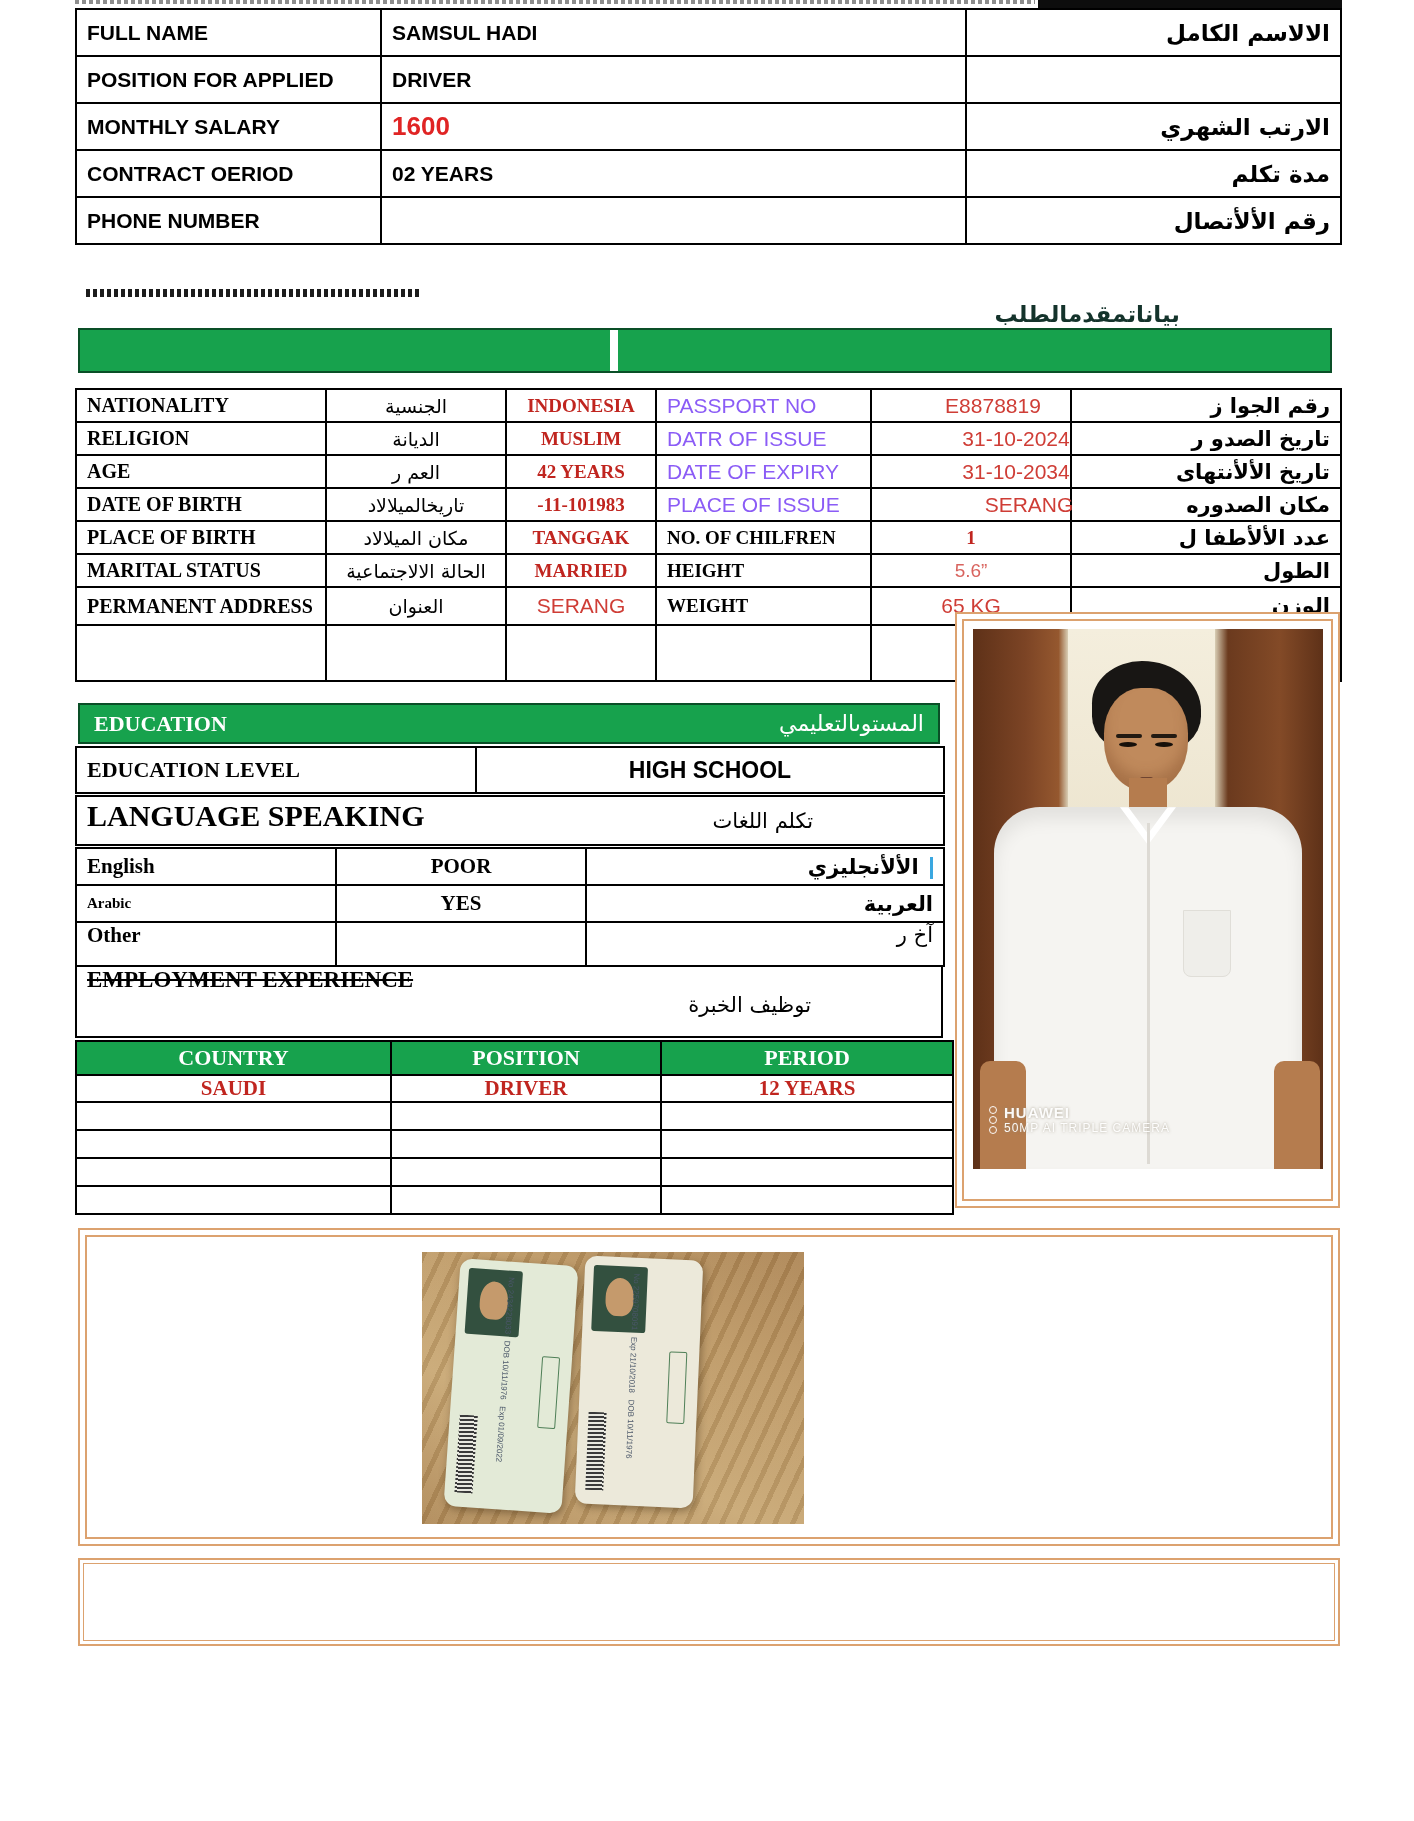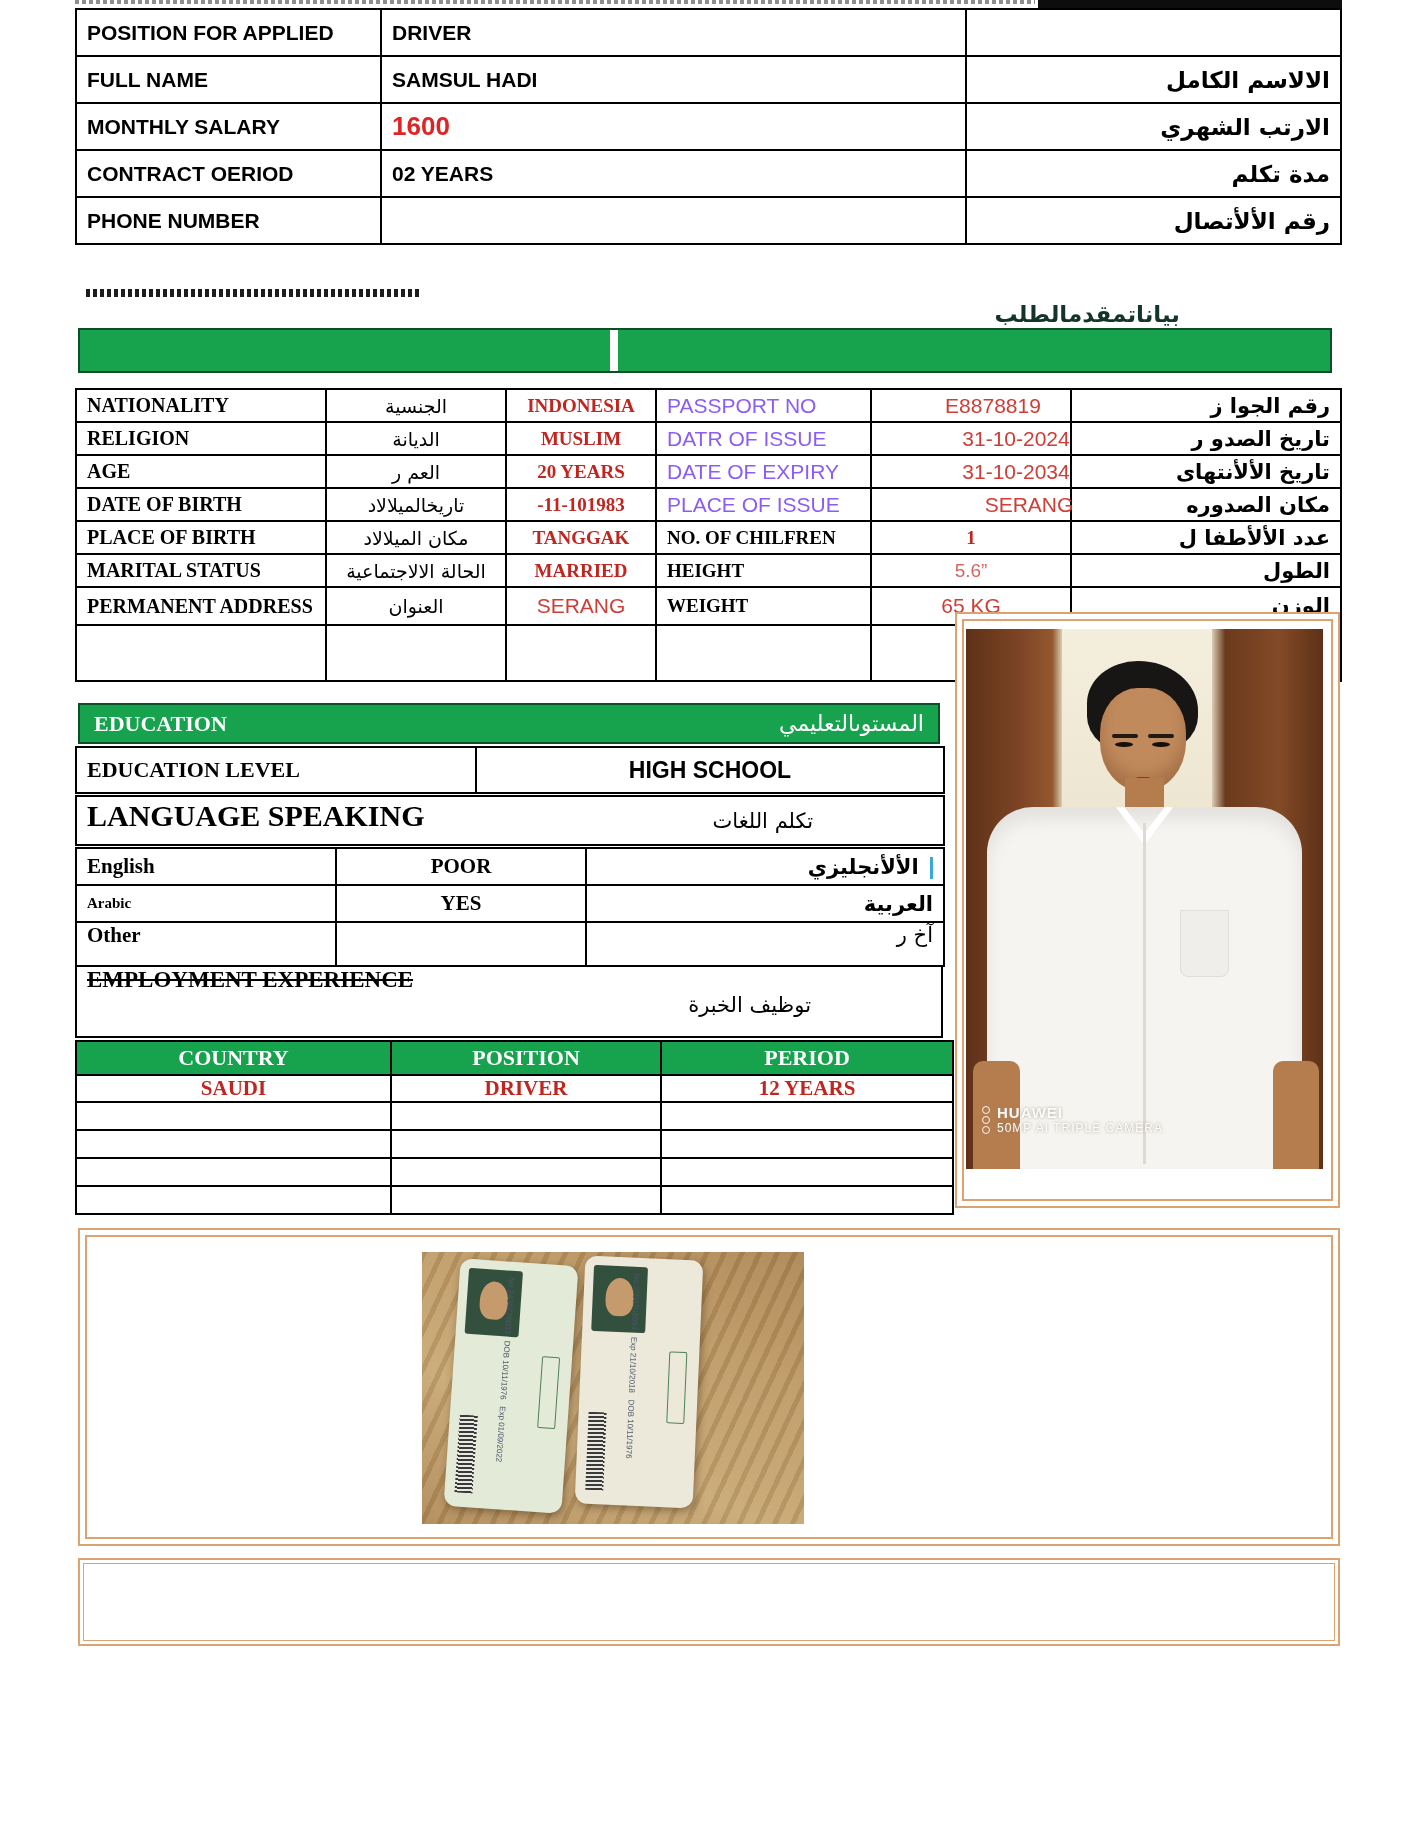--- a/index.html
+++ b/index.html
@@ -28,21 +28,21 @@
   .shift{position:relative;white-space:nowrap;}
   
   .greenbar{position:absolute;border:2px solid #0a4f27;box-sizing:border-box;}
   .gb-txt{color:#fff;font-family:"Liberation Serif",serif;font-weight:bold;font-size:22px;}
   
   .smudge{position:absolute;background:repeating-linear-gradient(90deg,#1c1c1c 0 4px,transparent 4px 7px);}
   
   .obox{position:absolute;border:2px solid #dca26f;box-sizing:border-box;background:#fff;}
   .obox-in{position:absolute;inset:5px;border:2px solid #dca26f;pointer-events:none;}
   
-  .photo{position:absolute;left:9px;top:15px;right:15px;height:540px;overflow:hidden;background:#e9e1cc;}
+  .photo{position:absolute;left:16px;top:15px;right:15px;height:540px;overflow:hidden;background:#e9e1cc;}
   .door-l{position:absolute;left:0;top:0;width:27%;height:100%;
           background:linear-gradient(90deg,#5e3118 0%,#7c4425 55%,#95582f 90%,#d8cdb4 100%);}
   .door-r{position:absolute;right:0;top:0;width:31%;height:100%;
           background:linear-gradient(90deg,#d8cdb4 0%,#6b3a1e 12%,#834a27 60%,#5e3118 100%);}
   .wall{position:absolute;left:27%;top:0;width:42%;height:100%;
         background:linear-gradient(180deg,#f4eedd 0%,#e9e0c8 60%,#ded2b6 100%);}
   .hair{position:absolute;left:34%;top:6%;width:31%;height:17%;background:#181614;
         border-radius:46% 54% 40% 40%;}
   .face{position:absolute;left:37.5%;top:11%;width:24%;height:19%;background:#c08a5c;
         border-radius:44% 44% 48% 48%;box-shadow:inset 0 -14px 14px rgba(120,70,35,.35);}
@@ -89,28 +89,28 @@
   <div style="position:absolute;left:1038px;top:0;width:304px;height:8px;background:#0d0d0d;"></div>
 
   <table class="tbl" style="left:75px;top:8px;width:1265px;">
     <colgroup>
         <col style="width:305px">
         <col style="width:585px">
         <col style="width:375px">
       </colgroup>
     <tbody>
         <tr style="height:47px">
+      <td class="b-sans app-lbl">FULL NAME</td>
+      <td class="b-sans app-val">SAMSUL HADI</td>
+      <td class="ar app-ar">الالاسم الكامل</td>
+    </tr>
+    <tr style="height:47px">
       <td class="b-sans app-lbl">POSITION FOR APPLIED</td>
       <td class="b-sans app-val">DRIVER</td>
       <td class="ar app-ar"></td>
-    </tr>
-    <tr style="height:47px">
-      <td class="b-sans app-lbl">FULL NAME</td>
-      <td class="b-sans app-val">SAMSUL HADI</td>
-      <td class="ar app-ar">الالاسم الكامل</td>
     </tr>
     <tr style="height:47px">
       <td class="b-sans app-lbl">MONTHLY SALARY</td>
       <td class="salary">1600</td>
       <td class="ar app-ar">الارتب الشهري</td>
     </tr>
     <tr style="height:47px">
       <td class="b-sans app-lbl">CONTRACT OERIOD</td>
       <td class="b-sans app-val">02 YEARS</td>
       <td class="ar app-ar">مدة تكلم</td>
@@ -152,21 +152,21 @@
       <td class="d-en">RELIGION</td>
       <td class="ar d-ar">الديانة</td>
       <td class="d-red-ser">MUSLIM</td>
       <td class="d-en2-sans">DATR OF ISSUE</td>
       <td class="d-red-sans"><span class="shift" style="left:45px">31-10-2024</span></td>
       <td class="ar d-ar2"><span class="nowrap">تاريخ الصدو ر</span></td>
     </tr>
     <tr style="height:33px">
       <td class="d-en">AGE</td>
       <td class="ar d-ar">العم ر</td>
-      <td class="d-red-ser">20 YEARS</td>
+      <td class="d-red-ser">42 YEARS</td>
       <td class="d-en2-sans">DATE OF EXPIRY</td>
       <td class="d-red-sans"><span class="shift" style="left:45px">31-10-2034</span></td>
       <td class="ar d-ar2"><span class="nowrap">تاريخ الألأنتهاى</span></td>
     </tr>
     <tr style="height:33px">
       <td class="d-en">DATE OF BIRTH</td>
       <td class="ar d-ar">تاريخالميلالاد</td>
       <td class="d-red-ser">-11-101983</td>
       <td class="d-en2-sans">PLACE OF ISSUE</td>
       <td class="d-red-sans"><span class="shift" style="left:58px">SERANG</span></td>

